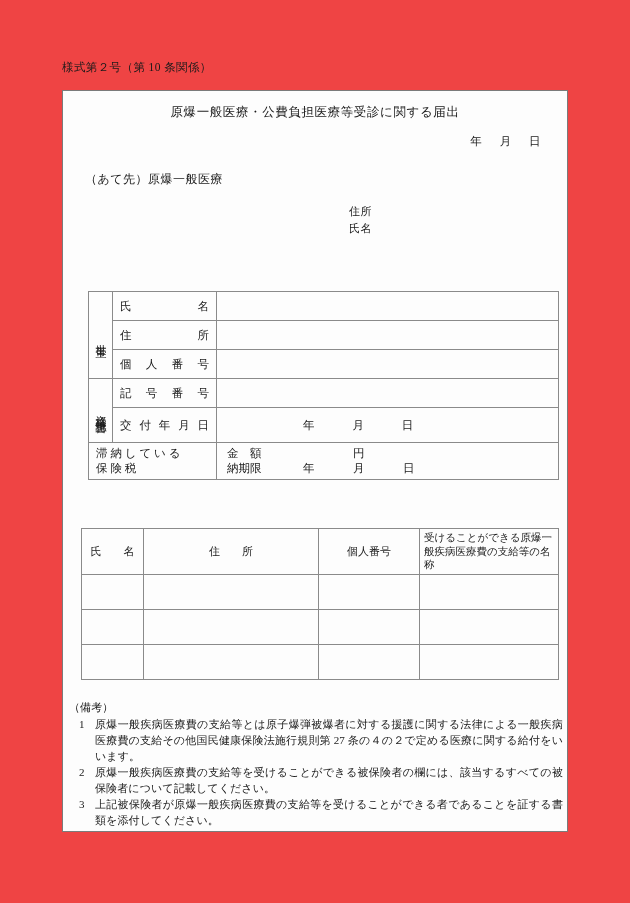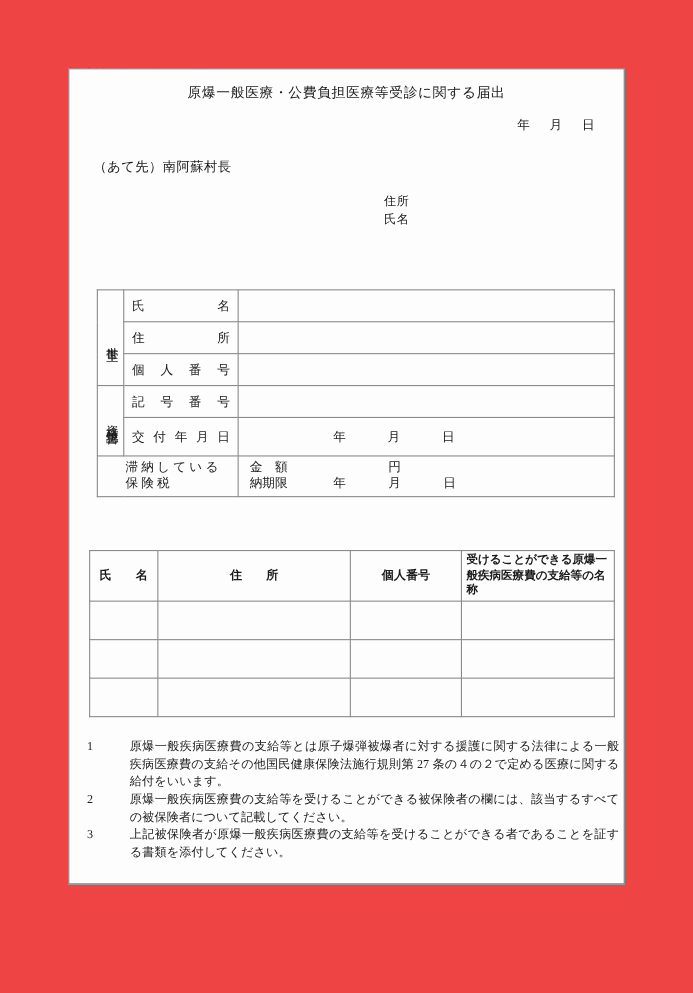--- a/index.html
+++ b/index.html
@@ -30,21 +30,21 @@
     top: 60px;
     font-size: 11.5px;
     letter-spacing: 0.4px;
     white-space: nowrap;
   }
 
   
   .frame {
     position: absolute;
     left: 62px;
-    top: 62px;
+    top: 90px;
     width: 506px;
     height: 742px;
     border: 1px solid #7b7b7b;
     box-sizing: border-box;
     background: #fdfdfd;
   }
 
   .frame-inner {
     position: relative;
     width: 100%;
@@ -149,21 +149,21 @@
   .spread {
     display: flex;
     justify-content: space-between;
     width: 100%;
   }
   .t1-value {
     padding-left: 10px;
   }
   .t1-merged-label {
     width: 128px;
-    padding: 3px 25px;
+    padding: 3px 7px;
     line-height: 15px;
   }
   .tax-amount {
     padding-left: 10px;
     line-height: 15px;
     padding-top: 3px;
     padding-bottom: 3px;
   }
   .tax-row-line {
     display: block;
@@ -185,21 +185,20 @@
     text-align: center;
     height: 22px;
     letter-spacing: 0.4px;
   }
   .t2-col-head {
     text-align: center;
     height: 40px;
     padding: 2px 4px;
     line-height: 14px;
     font-size: 11px;
-    font-weight: bold;
   }
   .t2-col-head.small {
     text-align: left;
     font-size: 10.5px;
     line-height: 13.5px;
     letter-spacing: 0;
   }
   .t2-body-row td {
     height: 34px;
   }
@@ -224,42 +223,41 @@
   .remark-num {
     width: 26px;
     flex: 0 0 26px;
     text-align: left;
     padding-left: 10px;
     box-sizing: border-box;
   }
   .remark-text {
     flex: 1;
     text-align: justify;
-    margin-left: 23px;
   }
 </style>
 </head>
 <body>
 
 <div class="page">
 
   <div class="form-number">様式第２号（第 10 条関係）</div>
 
   <div class="frame">
     <div class="frame-inner">
 
       <div class="doc-title">原爆一般医療・公費負担医療等受診に関する届出</div>
 
       <div class="date-line">
         <span class="g">年</span>
         <span class="g">月</span>
         <span>日</span>
       </div>
 
-      <div class="addressee">（あて先）南阿蘇村長</div>
+      <div class="addressee">（あて先）原爆一般医療</div>
 
       <div class="applicant">
         <div>住所</div>
         <div>氏名</div>
       </div>
 
 
       <table class="table1">
         <colgroup>
           <col style="width:24px">
@@ -388,20 +386,21 @@
           <tr class="t2-body-row">
             <td></td>
             <td></td>
             <td></td>
             <td></td>
           </tr>
         </tbody>
       </table>
 
       <div class="remarks">
+        <div class="remarks-title">（備考）</div>
         <div class="remark-item">
           <span class="remark-num">1</span>
           <span class="remark-text">原爆一般疾病医療費の支給等とは原子爆弾被爆者に対する援護に関する法律による一般疾病医療費の支給その他国民健康保険法施行規則第 27 条の４の２で定める医療に関する給付をいいます。</span>
         </div>
         <div class="remark-item">
           <span class="remark-num">2</span>
           <span class="remark-text">原爆一般疾病医療費の支給等を受けることができる被保険者の欄には、該当するすべての被保険者について記載してください。</span>
         </div>
         <div class="remark-item">
           <span class="remark-num">3</span>

